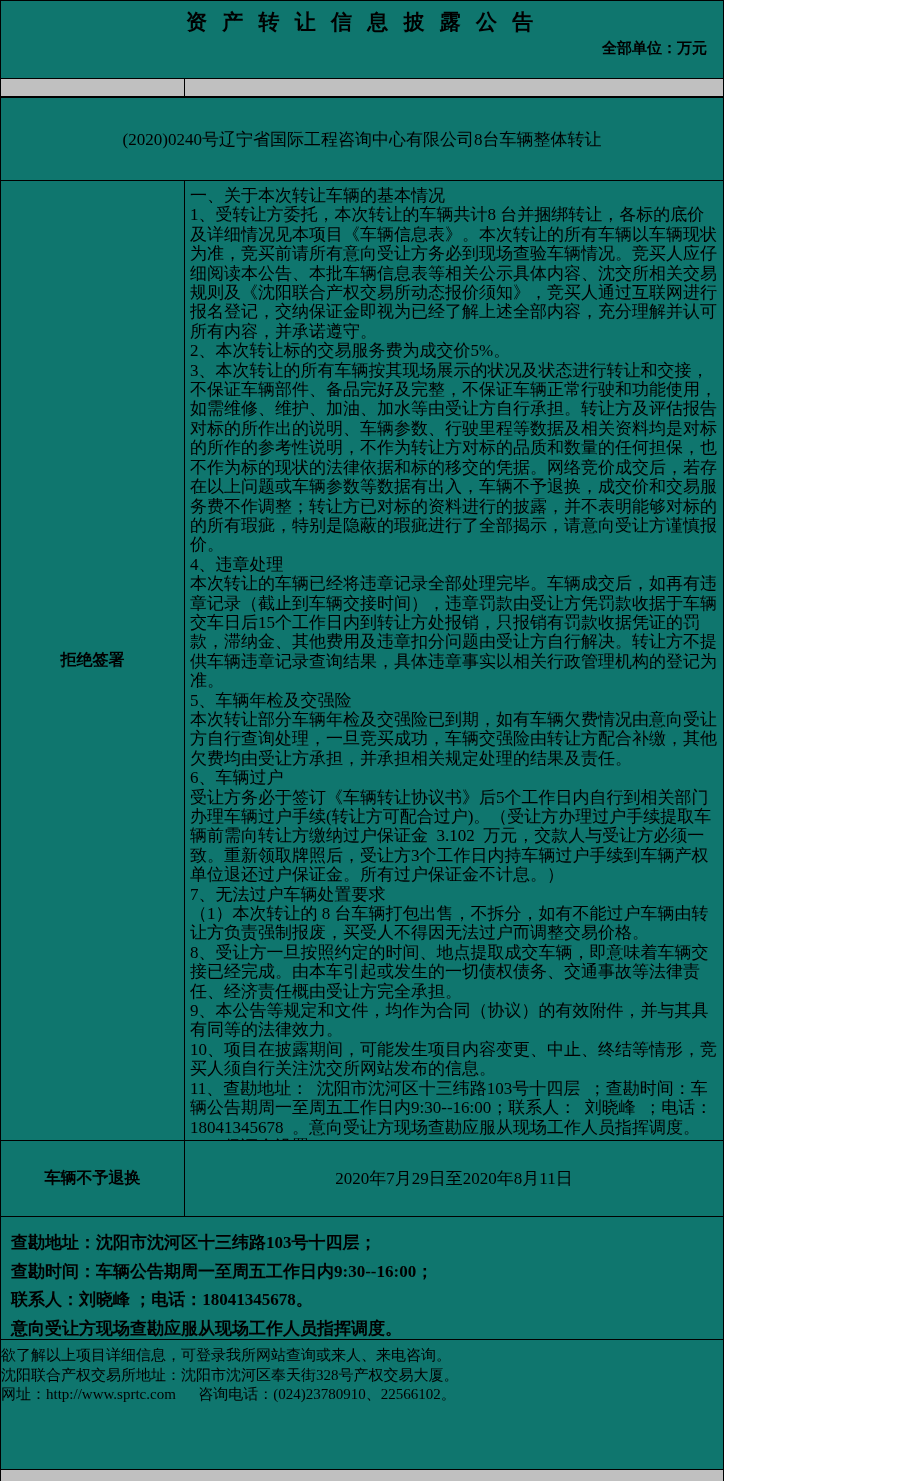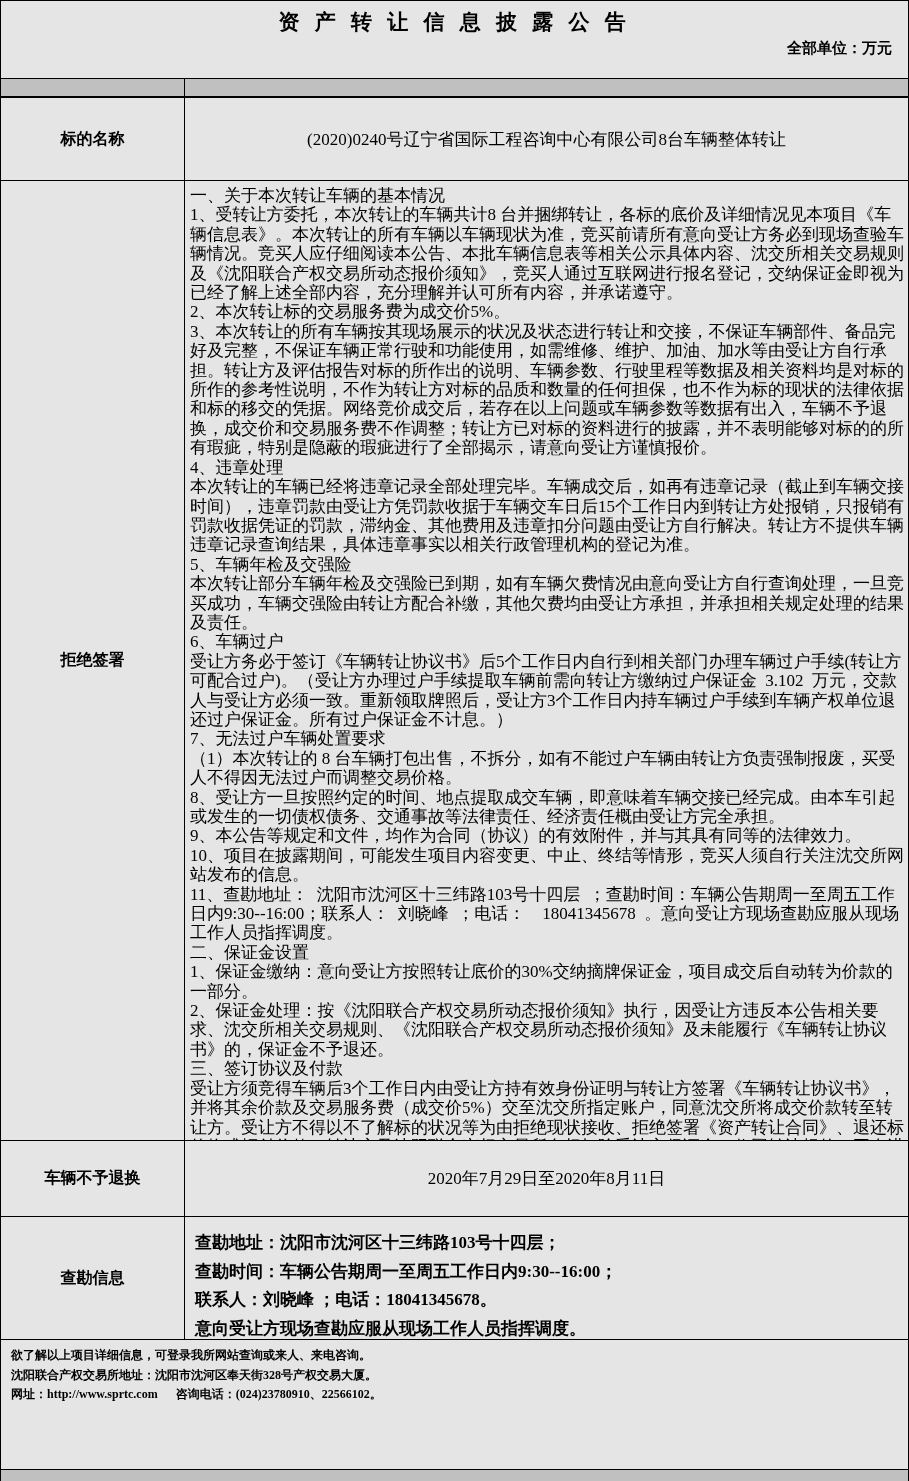--- a/index.html
+++ b/index.html
@@ -1,20 +1,20 @@
 <!DOCTYPE html>
 <html><head>
 <meta charset="utf-8">
 <style>
   html,body { margin:0; padding:0; background:#fff; }
   body { font-family:"Liberation Serif","DejaVu Serif",serif; color:#000; }
   .doc {
-    position:relative; width:909px; height:1481px; box-sizing:border-box;
+    position:relative; width:724px; height:1481px; box-sizing:border-box;
     border-left:1px solid #000; border-right:1px solid #000; border-top:1px solid #000;
-    background:#e5e5e5; display:flex; flex-direction:column; overflow:hidden;
+    background:#0f766e; display:flex; flex-direction:column; overflow:hidden;
   }
   
   .title-block { height:77px; box-sizing:border-box; position:relative; }
   .doc-title {
     text-align:center; font-weight:bold; font-size:21px; letter-spacing:5px;
     padding-top:7px; font-family:"Liberation Serif","DejaVu Serif",serif;
   }
   .unit-note {
     position:absolute; right:16px; bottom:20px; font-weight:bold; font-size:15px;
   }
@@ -40,42 +40,41 @@
   .announce-text {
     white-space:pre-wrap; font-size:17px; line-height:19.4px;
     padding:5px 3px 0 5px; text-align:left;
   }
   .inspect-text {
     white-space:pre-wrap; font-weight:bold; font-size:17px; line-height:28.5px;
     padding:12px 16px 0 10px;
   }
   
   .doc-footer {
-    height:58px; box-sizing:border-box; padding:6px 4px 0 10px;
-    font-weight:bold; font-size:12px; line-height:19.5px; white-space:pre-wrap;
+    height:58px; box-sizing:border-box; padding:6px 4px 0 0;
+    font-weight:normal; font-size:15px; line-height:19.5px; white-space:pre-wrap;
   }
   .bottom-bar { height:11px; background:#c0c0c0; border-top:1px solid #000; margin-top:auto; }
 </style>
 </head>
 <body>
 
 <div class="doc">
 
   <div class="title-block">
     <div class="doc-title">资 产 转 让 信 息 披 露 公 告</div>
     <div class="unit-note">全部单位：万元</div>
   </div>
 
   <div class="trow gray-row">
     <div class="label-cell"></div>
     <div class="value-cell"></div>
   </div>
 
   <div class="trow row-subject">
-    <div class="label-cell">标的名称</div>
     <div class="value-cell center-val">(2020)0240号辽宁省国际工程咨询中心有限公司8台车辆整体转让</div>
   </div>
 
 
   <div class="trow row-announce">
     <div class="label-cell">拒绝签署</div>
     <div class="value-cell announce-text">一、关于本次转让车辆的基本情况
 1、受转让方委托，本次转让的车辆共计8 台并捆绑转让，各标的底价及详细情况见本项目《车辆信息表》。本次转让的所有车辆以车辆现状为准，竞买前请所有意向受让方务必到现场查验车辆情况。竞买人应仔细阅读本公告、本批车辆信息表等相关公示具体内容、沈交所相关交易规则及《沈阳联合产权交易所动态报价须知》，竞买人通过互联网进行报名登记，交纳保证金即视为已经了解上述全部内容，充分理解并认可所有内容，并承诺遵守。
 2、本次转让标的交易服务费为成交价5%。
 3、本次转让的所有车辆按其现场展示的状况及状态进行转让和交接，不保证车辆部件、备品完好及完整，不保证车辆正常行驶和功能使用，如需维修、维护、加油、加水等由受让方自行承担。转让方及评估报告对标的所作出的说明、车辆参数、行驶里程等数据及相关资料均是对标的所作的参考性说明，不作为转让方对标的品质和数量的任何担保，也不作为标的现状的法律依据和标的移交的凭据。网络竞价成交后，若存在以上问题或车辆参数等数据有出入，车辆不予退换，成交价和交易服务费不作调整；转让方已对标的资料进行的披露，并不表明能够对标的的所有瑕疵，特别是隐蔽的瑕疵进行了全部揭示，请意向受让方谨慎报价。
@@ -97,21 +96,20 @@
 三、签订协议及付款
 受让方须竞得车辆后3个工作日内由受让方持有效身份证明与转让方签署《车辆转让协议书》，并将其余价款及交易服务费（成交价5%）交至沈交所指定账户，同意沈交所将成交价款转至转让方。受让方不得以不了解标的状况等为由拒绝现状接收、拒绝签署《资产转让合同》、退还标的物或拒付价款，转让方及沈阳联合产权交易所有权扣除受让方保证金，收回转让标的，再次进行公开转让。</div>
   </div>
 
   <div class="trow row-disclosure">
     <div class="label-cell">车辆不予退换</div>
     <div class="value-cell center-val">2020年7月29日至2020年8月11日</div>
   </div>
 
   <div class="trow row-inspect">
-    <div class="label-cell">查勘信息</div>
     <div class="value-cell inspect-text">查勘地址：沈阳市沈河区十三纬路103号十四层；
 查勘时间：车辆公告期周一至周五工作日内9:30--16:00；
 联系人：刘晓峰 ；电话：18041345678。
 意向受让方现场查勘应服从现场工作人员指挥调度。</div>
   </div>
 
   <div class="doc-footer">欲了解以上项目详细信息，可登录我所网站查询或来人、来电咨询。
 沈阳联合产权交易所地址：沈阳市沈河区奉天街328号产权交易大厦。
 网址：http://www.sprtc.com      咨询电话：(024)23780910、22566102。</div>
 

